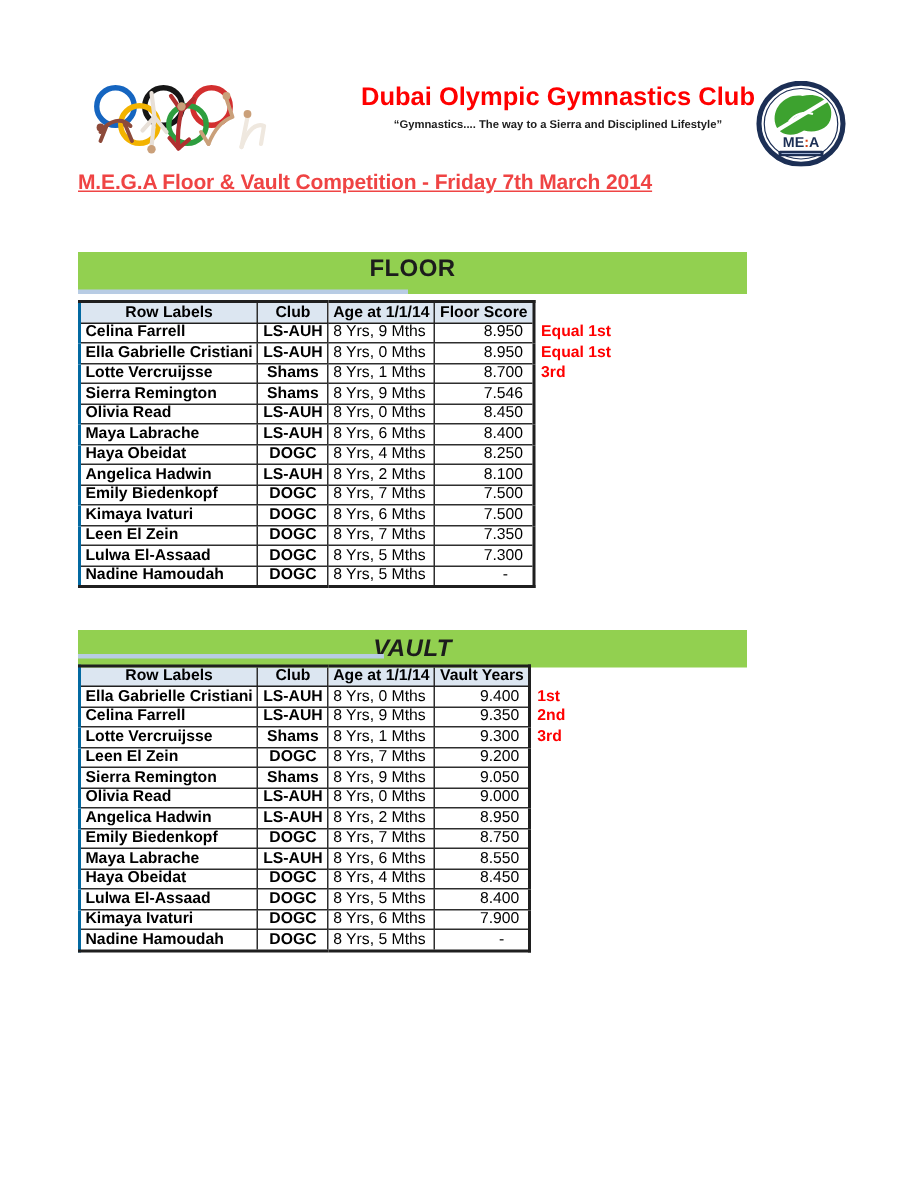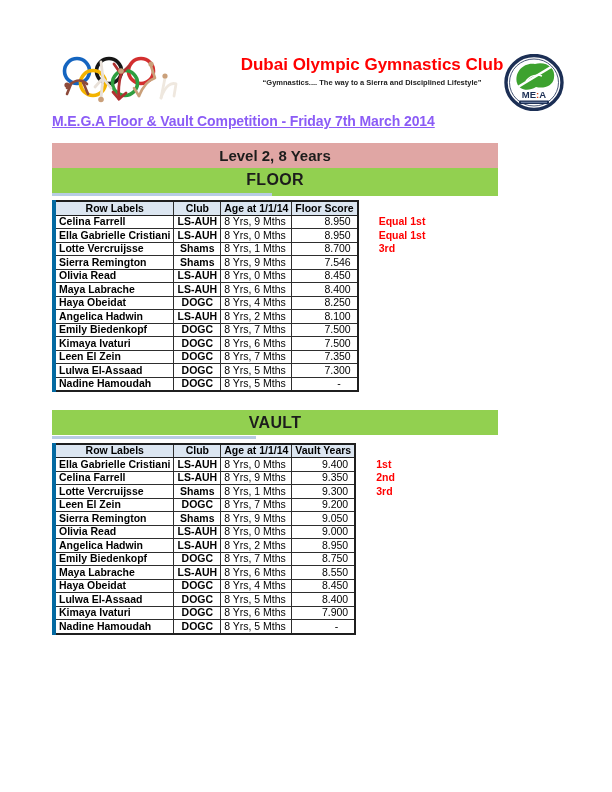--- a/index.html
+++ b/index.html
@@ -11,55 +11,55 @@
   .rings-logo{position:absolute;left:61px;top:54px;width:118px;height:50px;}
   .club-head{position:absolute;left:222px;top:55px;width:300px;text-align:center;}
   .club-name{
     font-family:Liberation Sans, sans-serif;font-weight:bold;font-size:17px;
     line-height:19px;color:var(--title-red);white-space:nowrap;
   }
   .club-tagline{font-size:7.5px;color:#1d1d1d;margin-top:4px;white-space:nowrap;font-weight:bold;}
   .mega-logo{position:absolute;left:504px;top:54px;width:60px;height:57px;}
   .page-title{
     position:absolute;left:52px;top:113px;font-size:14px;font-weight:bold;
-    letter-spacing:-0.1px;text-decoration:underline;white-space:nowrap;color:#8b5cf6;
+    letter-spacing:-0.1px;text-decoration:underline;white-space:nowrap;color:#ef4444;
   }
   
   .banner{
     position:absolute;left:52px;width:446px;text-align:center;color:#1c1c1c;
     font-weight:bold;white-space:nowrap;
   }
   .level-banner{top:143px;height:25px;line-height:25px;font-size:15px;background:var(--pink);}
   .event-banner{left:0;width:446px;font-size:16px;letter-spacing:.3px;background:var(--green);}
   .floor-sec .event-banner{top:0;height:28px;line-height:24px;}
-  .vault-sec .event-banner{top:0;height:25px;line-height:25px;}
+  .vault-sec .event-banner{top:10px;height:25px;line-height:25px;font-style:italic;}
   .strip{position:absolute;left:0;height:3px;background:var(--strip);}
   .floor-sec .strip{top:24.5px;width:220px;}
   .vault-sec .strip{top:26px;width:204px;}
   
   .sec{position:absolute;left:52px;}
   .floor-sec{top:168px;}
   .vault-sec{top:410px;}
   .floor-sec .results{top:32px;}
   .vault-sec .results{top:32.5px;}
   
   table.results{position:absolute;left:0;border-collapse:collapse;font-size:10.5px;table-layout:fixed;}
   .results th,.results td{height:12.5px;padding:0 3px;line-height:11px;vertical-align:middle;overflow:hidden;white-space:nowrap;}
   .results .c{border:1px solid #2e2e2e;}
   .results thead .c{background:var(--hdr);font-weight:bold;border-top:2px solid #1f1f1f;border-bottom:1.5px solid #1f1f1f;}
-  .results .c1{border-left:4px solid #0369a1;width:112px;}
+  .results .c1{border-left:2px solid #0369a1;width:112px;}
   .results .c2{width:91px;text-align:center;}
   .results .c3{width:72px;}
   .results .c4{border-right:2px solid #1f1f1f;width:52px;}
   .results tbody tr:last-child .c{border-bottom:2px solid #1f1f1f;}
   .results td.name,.results td.club{font-weight:bold;}
   .results td.score{text-align:right;padding-right:6px;}
   .results td.score.dash{padding-right:16px;}
   .results thead .c4{text-align:center;}
-  .results .rank{border:none;background:transparent;width:58px;color:var(--rank-red);font-weight:bold;padding-left:20px;}
+  .results .rank{border:none;background:transparent;width:58px;color:var(--rank-red);font-weight:bold;padding-left:4px;}
 </style>
 </head>
 <body>
 
 <div class="page" style="--title-red: #FF0000; --rank-red: #FF0000; --pink: #E0A6A4; --green: #92D050; --hdr: #DCE6F1; --strip: #B8CCE4;">
 
   <svg class="rings-logo" viewBox="0 0 118 50" xmlns="http://www.w3.org/2000/svg">
     <g fill="none" stroke-width="3.6">
       <circle cx="16" cy="17" r="12.5" stroke="#1565c0"></circle>
       <circle cx="48" cy="17" r="12.5" stroke="#161616"></circle>
@@ -108,21 +108,20 @@
     <path fill="#3da22f" d="M13,29 C10,18 20,8 31,10 C42,7 52,14 50,24 C49,32 40,35 32,33 C24,38 15,36 13,29 Z"></path>
     <path d="M14,33 L47,13" stroke="#ffffff" stroke-width="2.6" fill="none"></path>
     <path d="M22,27 C26,22 32,20 38,22" stroke="#ffffff" stroke-width="1.4" fill="none"></path>
     <text x="30" y="44" text-anchor="middle" font-family="Liberation Sans, sans-serif" font-size="9.5" font-weight="bold" fill="#1c2f55"><tspan>ME</tspan><tspan fill="#d84315">:</tspan><tspan>A</tspan></text>
     <rect x="15" y="46.5" width="30" height="3.6" rx="1" fill="#1c2f55"></rect>
     <line x1="17" y1="48.3" x2="43" y2="48.3" stroke="#9fb2d4" stroke-width="0.7"></line>
   </svg>
 
   <div class="page-title">M.E.G.A Floor &amp; Vault Competition - Friday 7th March 2014</div>
 
-  <div class="banner level-banner">Level 2, 8 Years</div>
 
   <section class="sec floor-sec">
     <div class="banner event-banner">FLOOR</div>
     <div class="strip"></div>
     <table class="results">
       <thead>
         <tr>
           <th class="c c1">Row Labels</th>
           <th class="c c2">Club</th>
           <th class="c c3">Age at 1/1/14</th>

